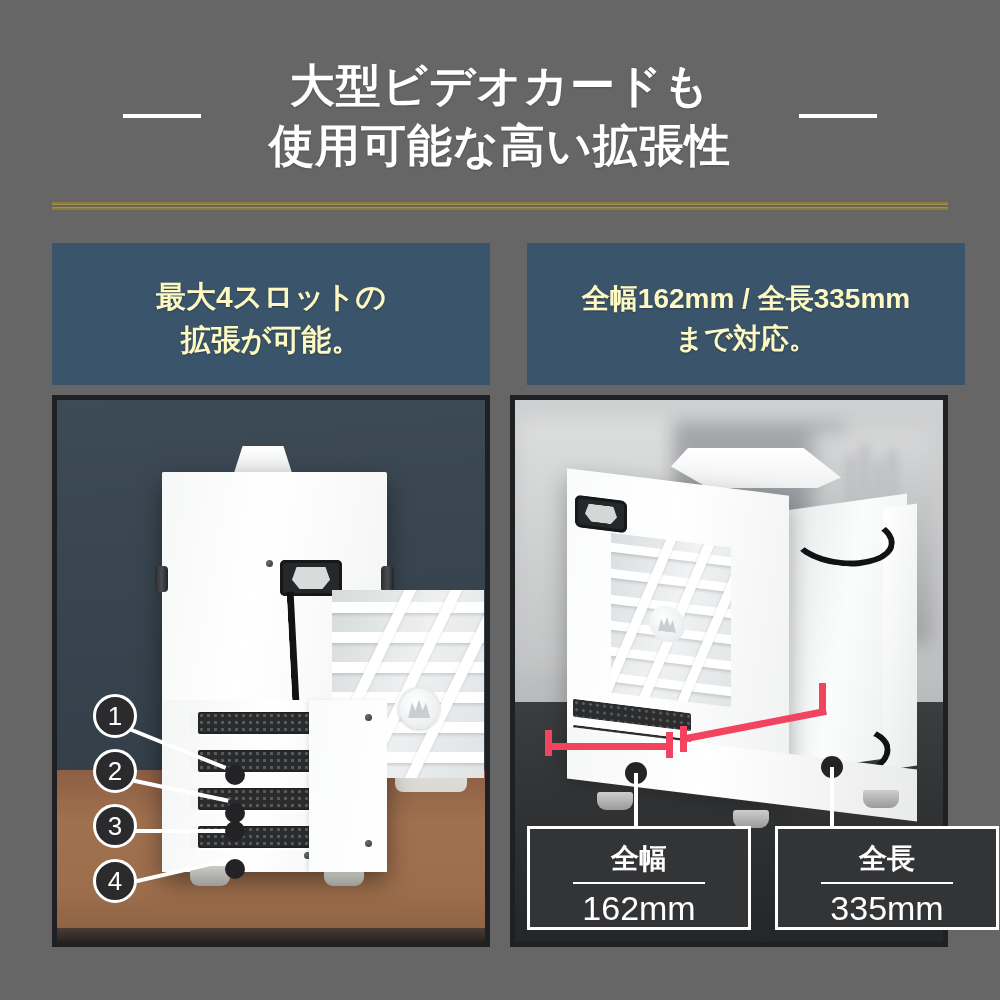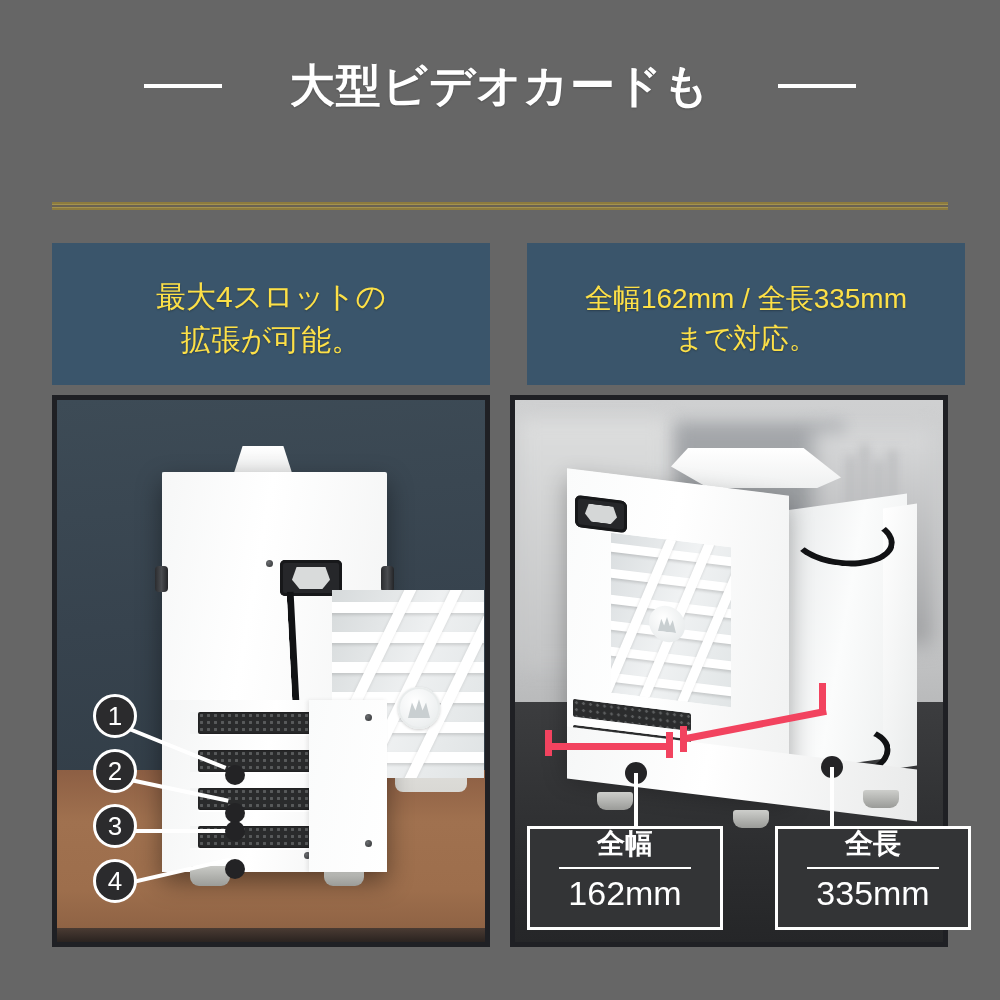--- a/index.html
+++ b/index.html
@@ -44,22 +44,22 @@
   .col { position: absolute; top: 243px; width: 438px; }
   .col.left  { left: 52px; }
   .col.right { left: 527px; }
 
   .caption-box {
     width: 438px; height: 142px;
     background: #3a556b;
     display: flex; align-items: center; justify-content: center;
   }
   .caption-text {
-    color: #fde047; text-align: center;
-    font-size: 30px; font-weight: 400; line-height: 1.42;
+    color: #fef9c3; text-align: center;
+    font-size: 30px; font-weight: 700; line-height: 1.42;
     text-shadow: 0 1px 2px rgba(0,0,0,.3);
     white-space: pre-line;
     margin-top: 9px;
   }
   .caption-text.wide { font-size: 28px; }
 
   
   .photo {
     position: absolute; top: 395px; width: 438px; height: 552px;
     border: 5px solid #1f2024; overflow: hidden;
@@ -298,24 +298,24 @@
 
   
   .dot {
     position:absolute; width:22px; height:22px; border-radius:50%;
     background:#242426;
   }
   .lead-v { position:absolute; width:4px; background:#ffffff; }
 
   
   .dim-box {
-    position:absolute; width:196px; height:104px;
+    position:absolute; width:224px; height:104px;
     background: #333436;
     border: 3px solid #ffffff;
-    display:flex; flex-direction:column; align-items:center; justify-content:flex-start;
+    display:flex; flex-direction:column; align-items:center; justify-content:flex-end;
   }
   .dim-box .dim-label {
     color:#ffffff; font-size:28px; font-weight:700; line-height:1.1;
   }
   .dim-box .dim-rule {
     width:132px; height:2px; background:#ffffff; margin:7px 0 6px;
   }
   .dim-box .dim-value {
     color:#ffffff; font-size:34px; font-weight:400; line-height:1.1;
   }
@@ -338,20 +338,21 @@
 </style>
 </head>
 <body>
 
 <div class="page">
 
   <div class="title-block">
     <div class="title-dash left"></div>
     <div class="title-text">
       <div>大型ビデオカードも</div>
+      <div>使用可能な高い拡張性</div>
     </div>
     <div class="title-dash right"></div>
   </div>
 
   <div class="divider">
     <div class="divider-inner"></div>
   </div>
 
   <div class="col left">
     <div class="caption-box">

